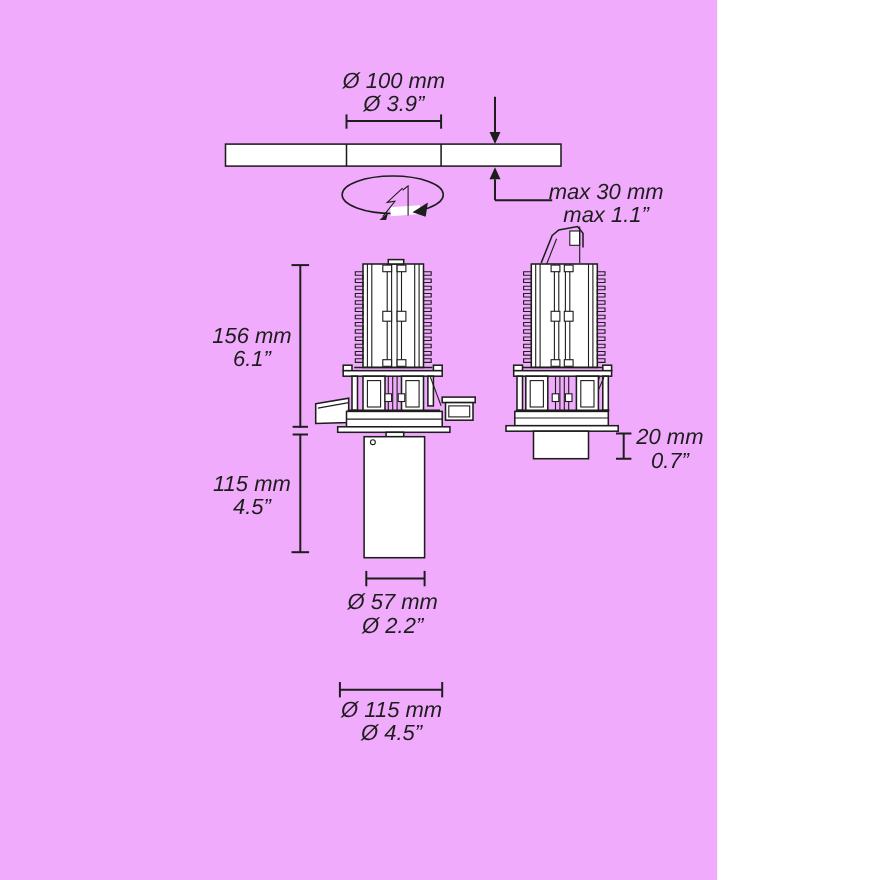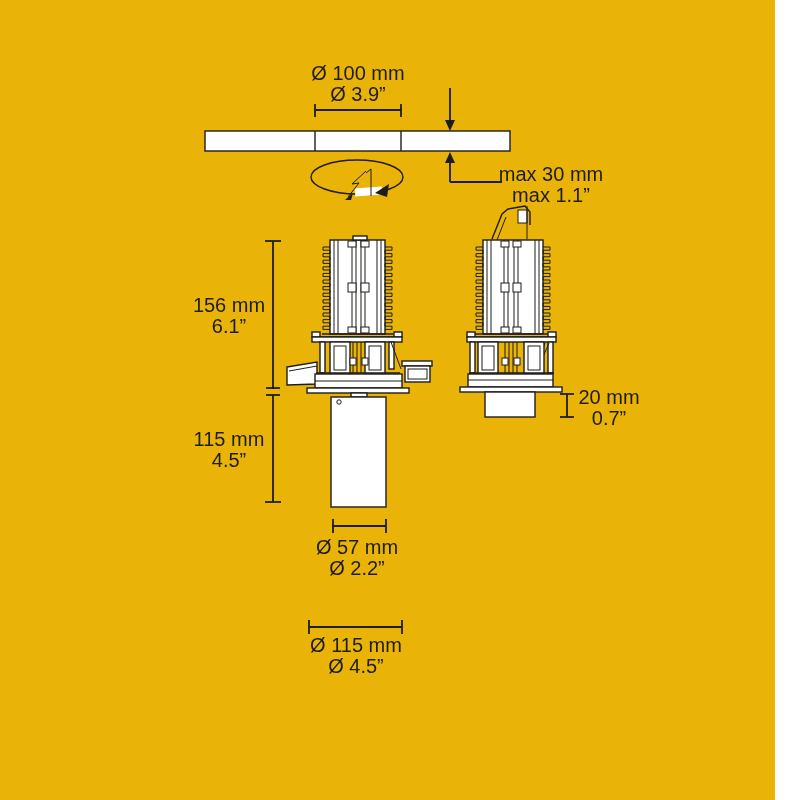--- a/index.html
+++ b/index.html
@@ -1,18 +1,18 @@
 <!DOCTYPE html>
 <html><head>
 <meta charset="utf-8">
 <style>
   :root{ --line:#1d1d1b; }
   html,body{margin:0;padding:0;background:#fff;}
-  .stage{position:relative;width:775px;height:800px;background:#eab308;overflow:hidden;
-         font-family:"Liberation Sans",sans-serif;}
+  .stage{position:relative;width:652px;height:800px;background:#f0abfc;overflow:hidden;
+         font-family:"Liberation Sans",sans-serif;font-style:italic;}
   svg text{font-family:"Liberation Sans",sans-serif;font-size:20px;fill:var(--line);}
   .mid{text-anchor:middle}
   .ln{fill:none;stroke:var(--line);stroke-width:1.4;stroke-linejoin:miter;}
   .fw{fill:#ffffff;stroke:var(--line);stroke-width:1.4;}
   .thin{stroke-width:1;}
   .dim{fill:none;stroke:var(--line);stroke-width:1.8;}
   .fb{fill:var(--line);stroke:none;}
   .wmask{fill:none;stroke:#ffffff;stroke-width:8;}
 </style>
 </head>

